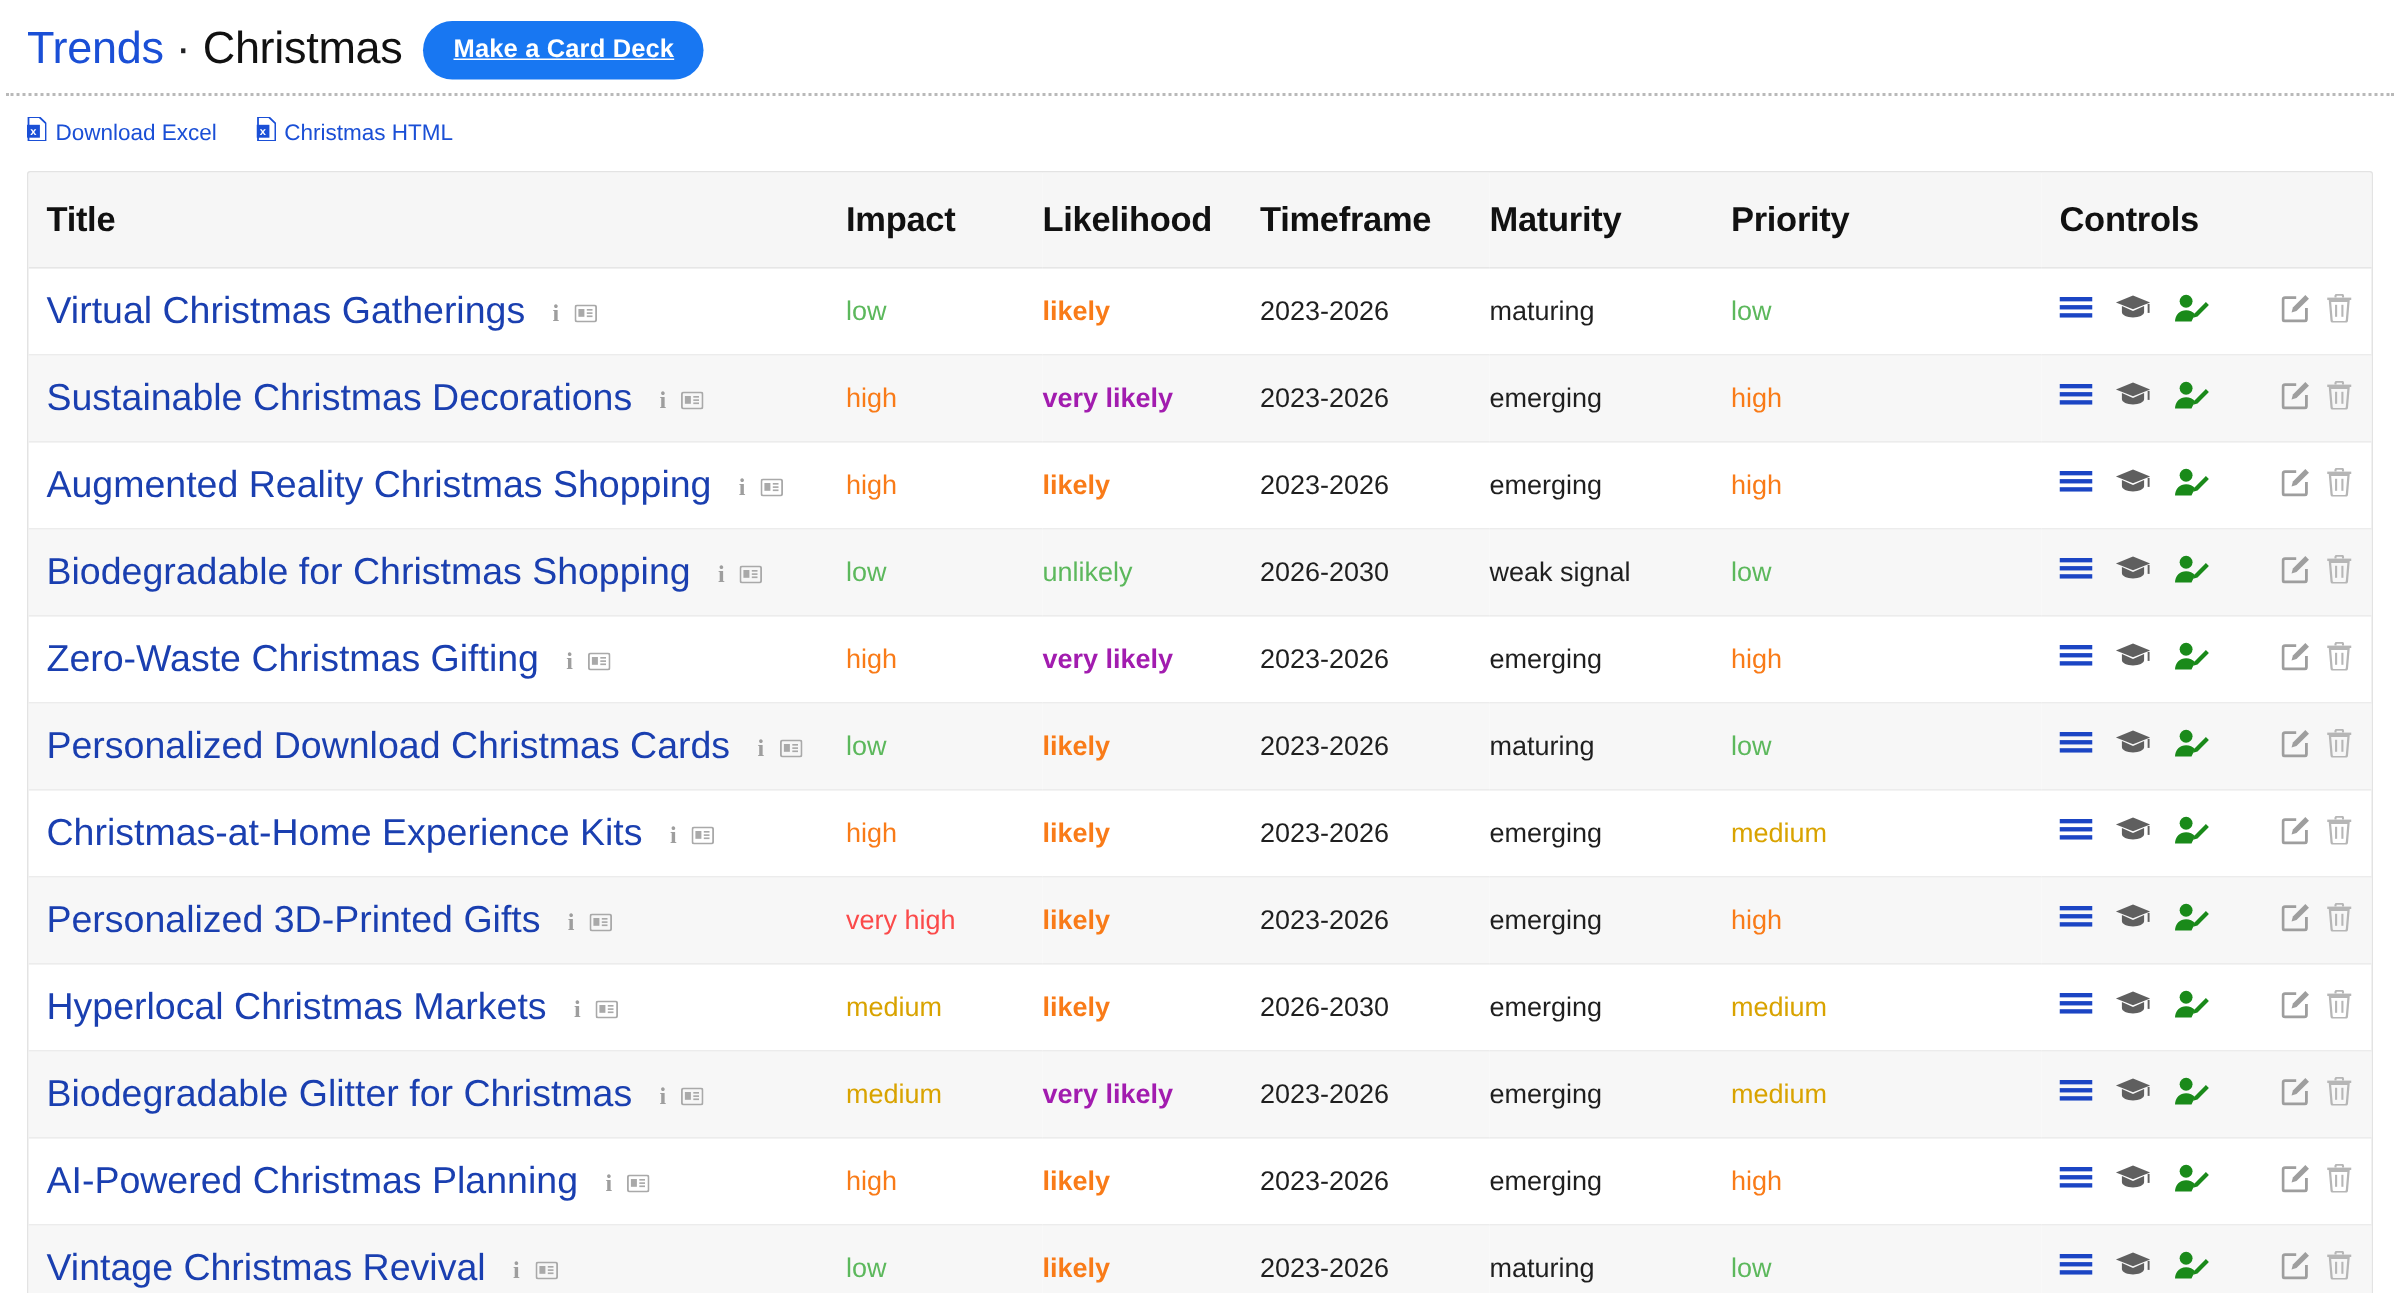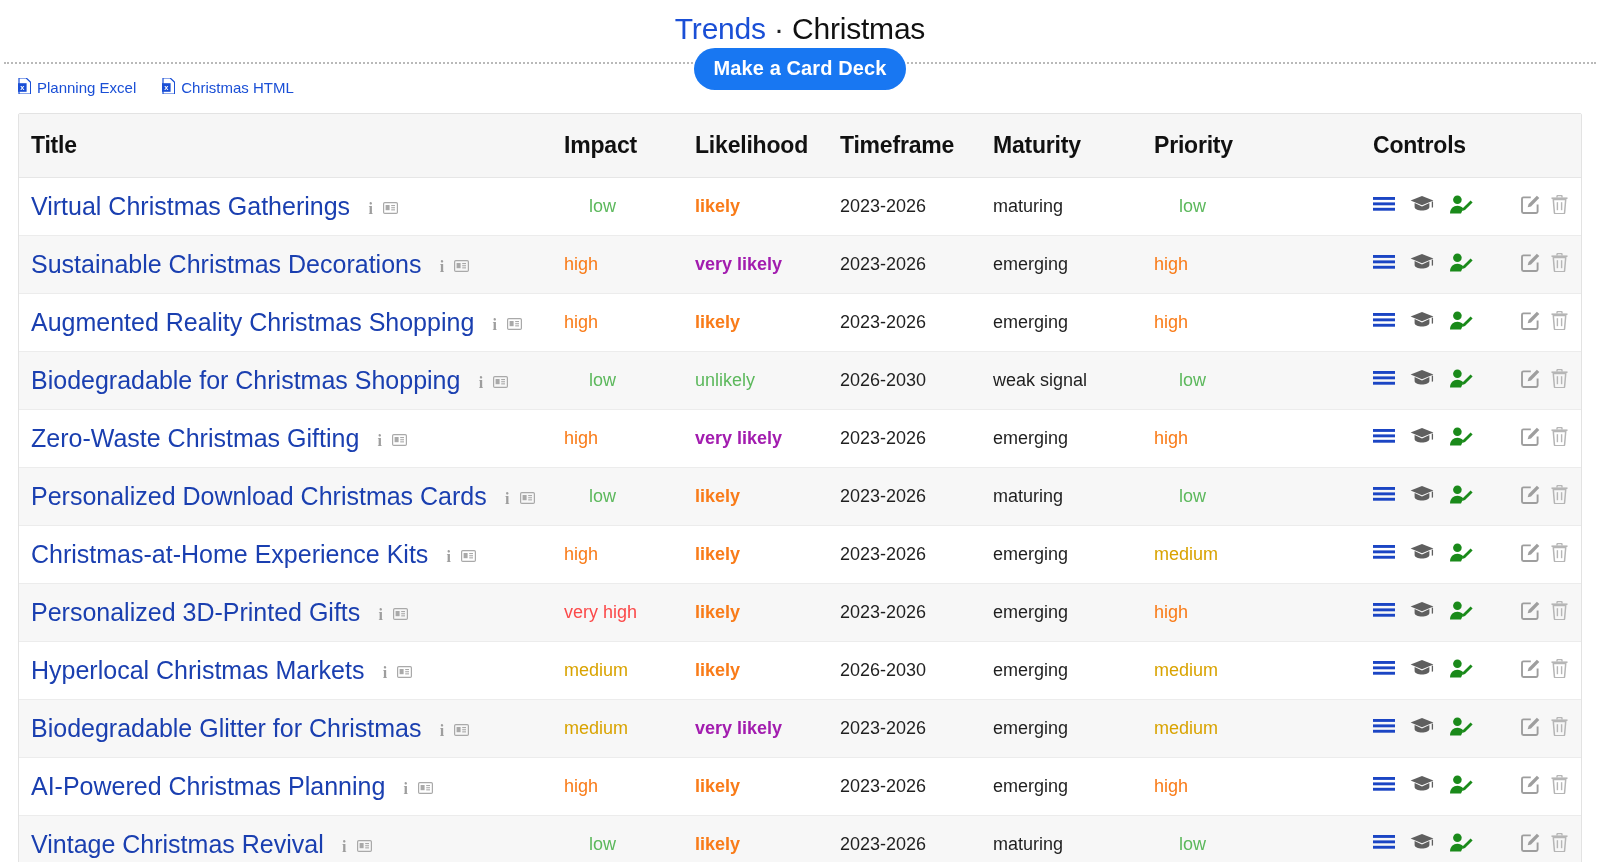--- a/index.html
+++ b/index.html
@@ -14,23 +14,23 @@
   body {
     width: 1600px;
     height: 862px;
     overflow: hidden;
   }
 
   
   .page-header {
     display: flex;
     align-items: center;
+    gap: 14px;
     padding: 10px 18px 0 18px;
     height: 56px;
-    flex-direction: column;
   }
   .title-block {
     font-size: 30px;
     line-height: 38px;
     font-weight: 400;
     white-space: nowrap;
     letter-spacing: -0.2px;
   }
   .title-link {
     color: #1a4fd6;
@@ -42,26 +42,27 @@
 
   .card-deck-btn {
     display: inline-flex;
     align-items: center;
     justify-content: center;
     background: #1877f2;
     color: #ffffff;
     border: none;
     border-radius: 999px;
     font-family: "Liberation Sans", sans-serif;
-    font-size: 20px;
+    font-size: 17px;
     font-weight: 700;
     letter-spacing: 0.1px;
     padding: 9px 20px 10px 20px;
     cursor: pointer;
     white-space: nowrap;
+    text-decoration: underline;
   }
 
   .dotted-divider {
     margin: 6px 4px 0 4px;
     border: 0;
     border-top: 2px dotted #b9b9b9;
     height: 0;
   }
 
   
@@ -155,21 +156,21 @@
     font-size: 16px;
     font-weight: 700;
     line-height: 1;
     width: 7px;
     text-align: center;
     cursor: pointer;
   }
   .card-ic { display: block; cursor: pointer; }
 
   
-  .v-low       { color: #5cb85c; margin-left: 25px; }
+  .v-low       { color: #5cb85c; }
   .v-medium    { color: #d9a300; }
   .v-high      { color: #f97b18; }
   .v-veryhigh  { color: #fb4a4a; }
   .v-unlikely  { color: #5cb85c; }
   .v-likely    { color: #f97b18; font-weight: bold; }
   .v-verylikely{ color: #a21caf; font-weight: bold; }
   .v-plain     { color: #1f1f1f; }
 
   
   .controls-cell {
@@ -203,21 +204,21 @@
 
 <div class="downloads">
   <a class="dl-link" href="#">
     <span class="ficon">
       <svg width="13" height="16" viewBox="0 0 13 16" aria-hidden="true">
         <path d="M1 0 h7.2 L12.6 4.2 V16 H1 Z" fill="#ffffff" stroke="#1a4fd6" stroke-width="1.2"></path>
         <rect x="0" y="5.2" width="8.6" height="8.6" fill="#1a4fd6"></rect>
         <text x="4.3" y="12.1" font-family="'Liberation Sans',sans-serif" font-size="7.4" font-weight="700" fill="#ffffff" text-anchor="middle">x</text>
       </svg>
     </span>
-    <span>Planning Excel</span>
+    <span>Download Excel</span>
   </a>
   <a class="dl-link" href="#">
     <span class="ficon">
       <svg width="13" height="16" viewBox="0 0 13 16" aria-hidden="true">
         <path d="M1 0 h7.2 L12.6 4.2 V16 H1 Z" fill="#ffffff" stroke="#1a4fd6" stroke-width="1.2"></path>
         <rect x="0" y="5.2" width="8.6" height="8.6" fill="#1a4fd6"></rect>
         <text x="4.3" y="12.1" font-family="'Liberation Sans',sans-serif" font-size="7.4" font-weight="700" fill="#ffffff" text-anchor="middle">x</text>
       </svg>
     </span>
     <span>Christmas HTML</span>

